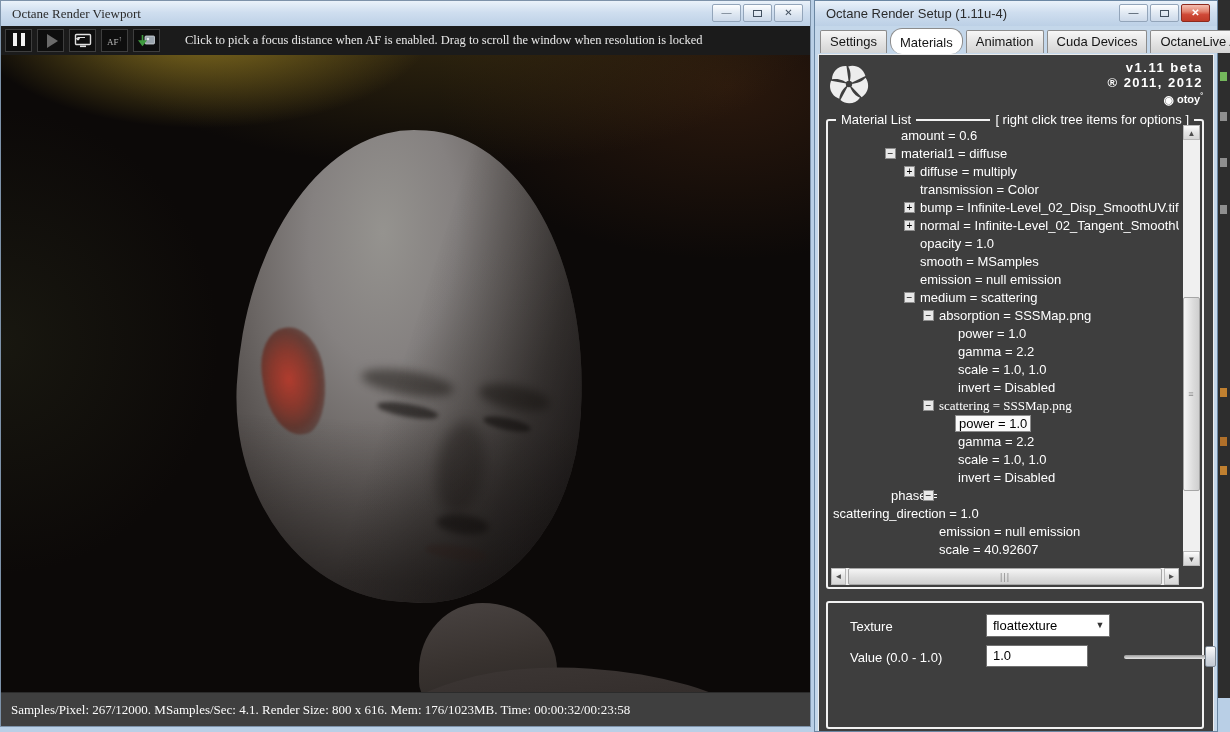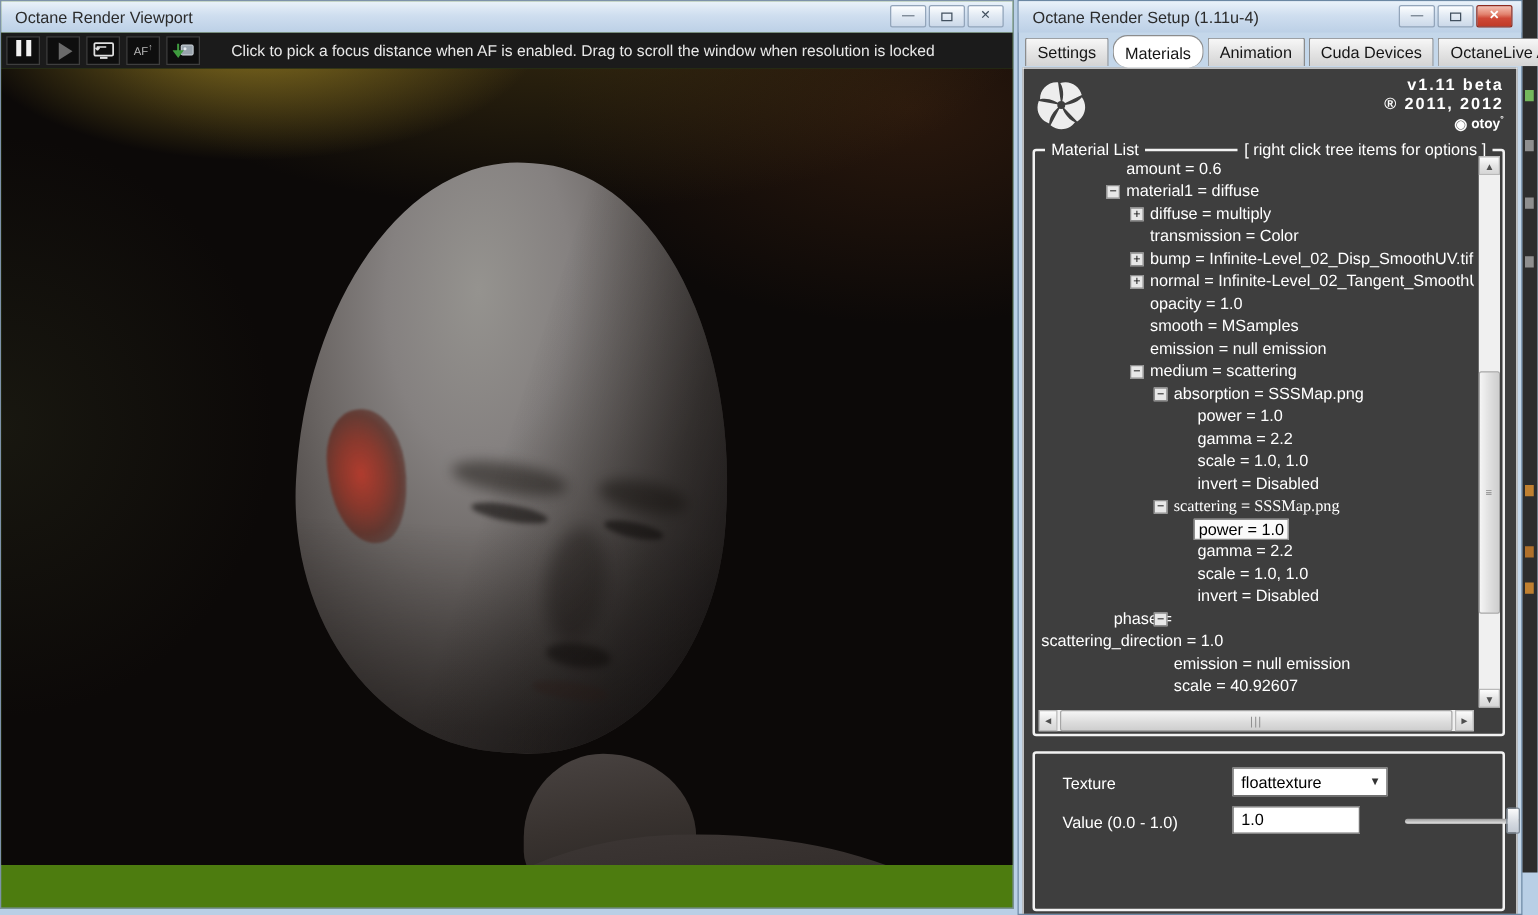--- a/index.html
+++ b/index.html
@@ -1,22 +1,22 @@
 <!DOCTYPE html>
 <html><head>
 <meta charset="utf-8">
 <style>
   * { margin:0; padding:0; box-sizing:border-box; }
   html,body { width:1230px; height:732px; overflow:hidden; background:#b9cfe6;
     font-family:"Liberation Sans", sans-serif; }
   .win { position:absolute; }
 
   
-  .vp-win { left:0; top:0; width:811px; height:727px; background:#4d7c0f;
-    border:1px solid #7d92a9; }
+  .vp-win { left:0; top:0; width:811px; height:727px; background:#a3a3a3;
+    border:1px solid #7d92a9;font-family:Liberation Serif, serif; }
   .titlebar { position:relative; height:25px;
     background:linear-gradient(#eaf2fa, #cfdeef 45%, #bcd0e6);
     font-size:13px; color:#2b2b2b; line-height:25px; padding-left:11px; }
   .win-btns { position:absolute; top:3px; right:7px; display:flex; gap:2px; }
   .wbtn { width:29px; height:18px; border:1px solid #93a5ba; border-radius:2px;
     background:linear-gradient(#fdfeff, #e3ebf4 45%, #ccd9e9);
     color:#42505f; font-size:10px; line-height:16px; text-align:center; }
   .wbtn .sq { display:inline-block; width:9px; height:7px; border:1px solid #42505f; margin-top:5px; }
   .wbtn.close-red { background:linear-gradient(#f5c0b2, #e2836f 40%, #cf4937 60%, #c03b28);
     border-color:#8e2a1e; color:#fff; font-weight:bold; }
@@ -189,20 +189,21 @@
       <div class="feat eye-l"></div>
       <div class="feat eye-r"></div>
       <div class="feat nose-sh"></div>
       <div class="feat nose-base"></div>
       <div class="feat lips"></div>
     </div>
     <div class="ear"></div>
     <div class="neck"></div>
     <div class="shoulders"></div>
   </div>
+  <div class="vp-status">Samples/Pixel: 267/12000. MSamples/Sec: 4.1. Render Size: 800 x 616. Mem: 176/1023MB. Time: 00:00:32/00:23:58</div>
 </div>
 
 <div class="win setup-win">
   <div class="titlebar">
     <span>Octane Render Setup (1.11u-4)</span>
     <div class="win-btns">
       <div class="wbtn">—</div>
       <div class="wbtn"><span class="sq"></span></div>
       <div class="wbtn close-red">✕</div>
     </div>

